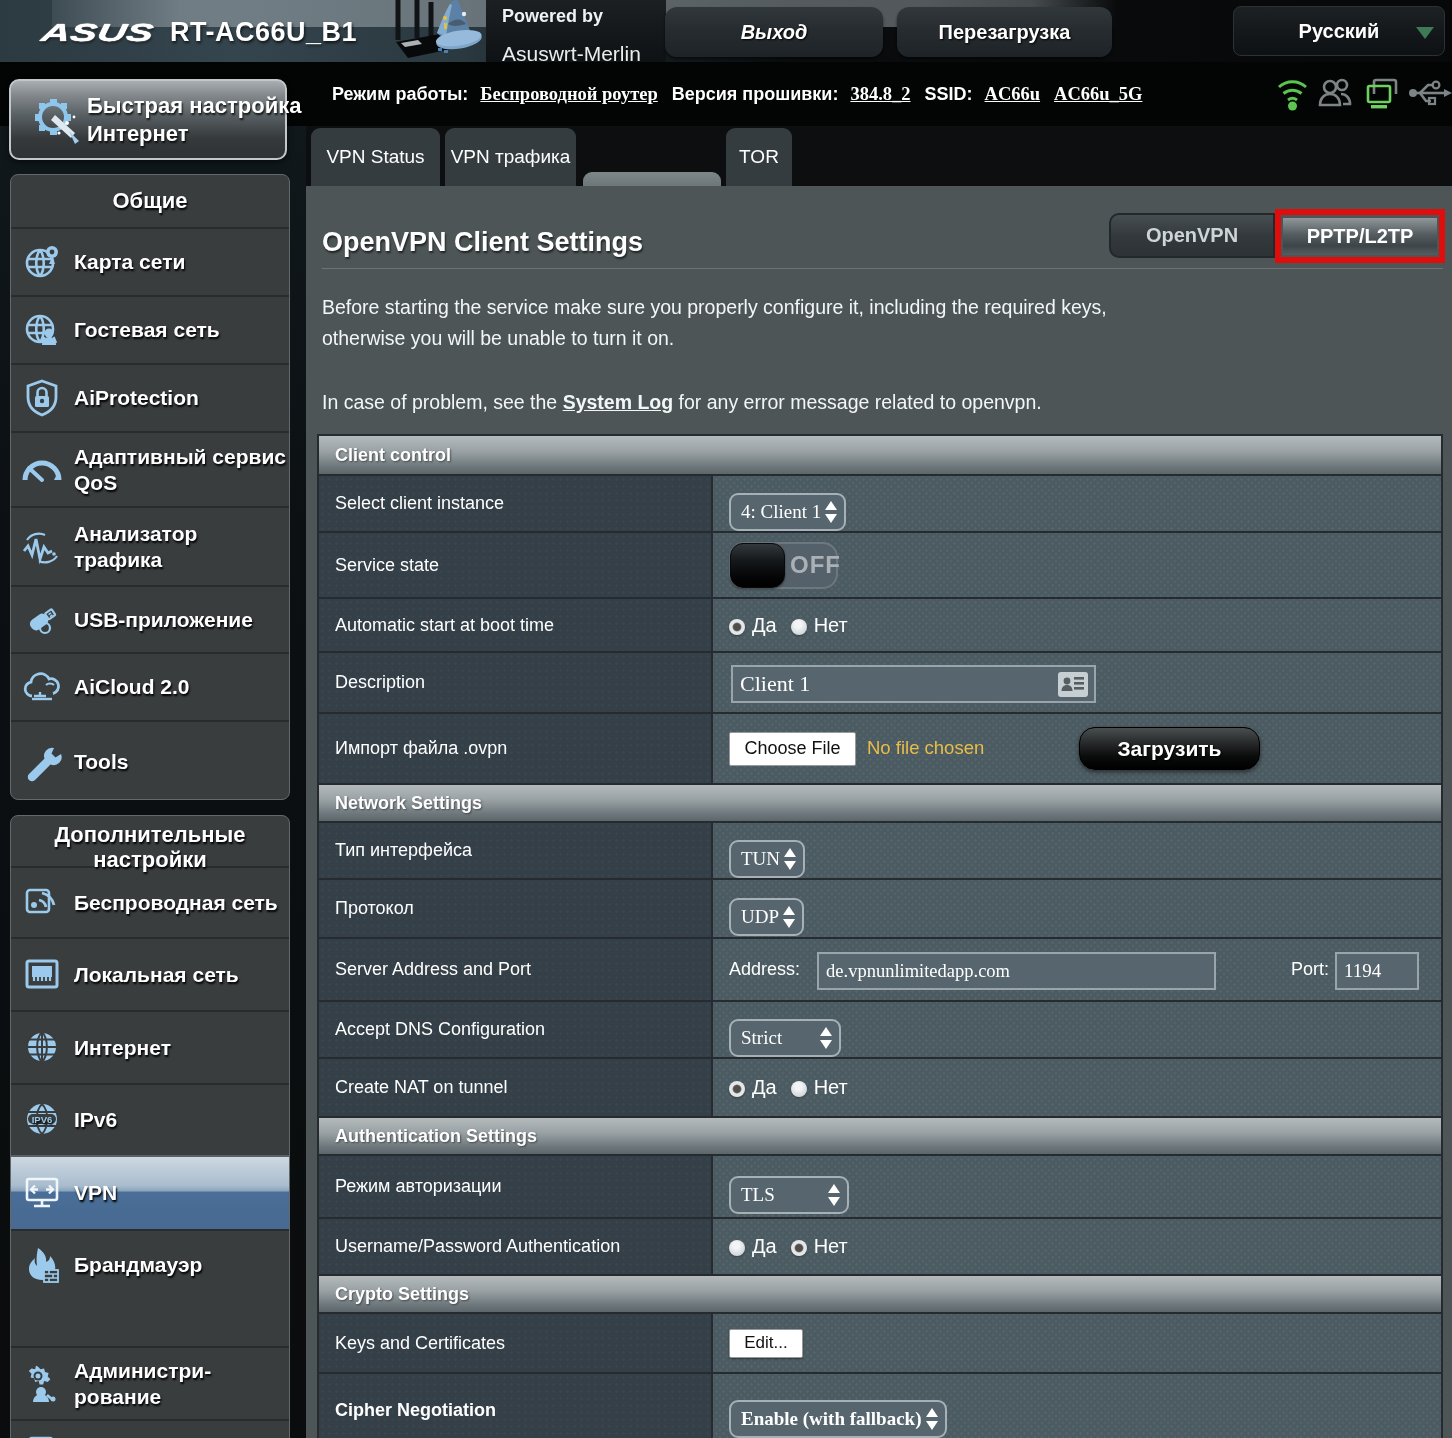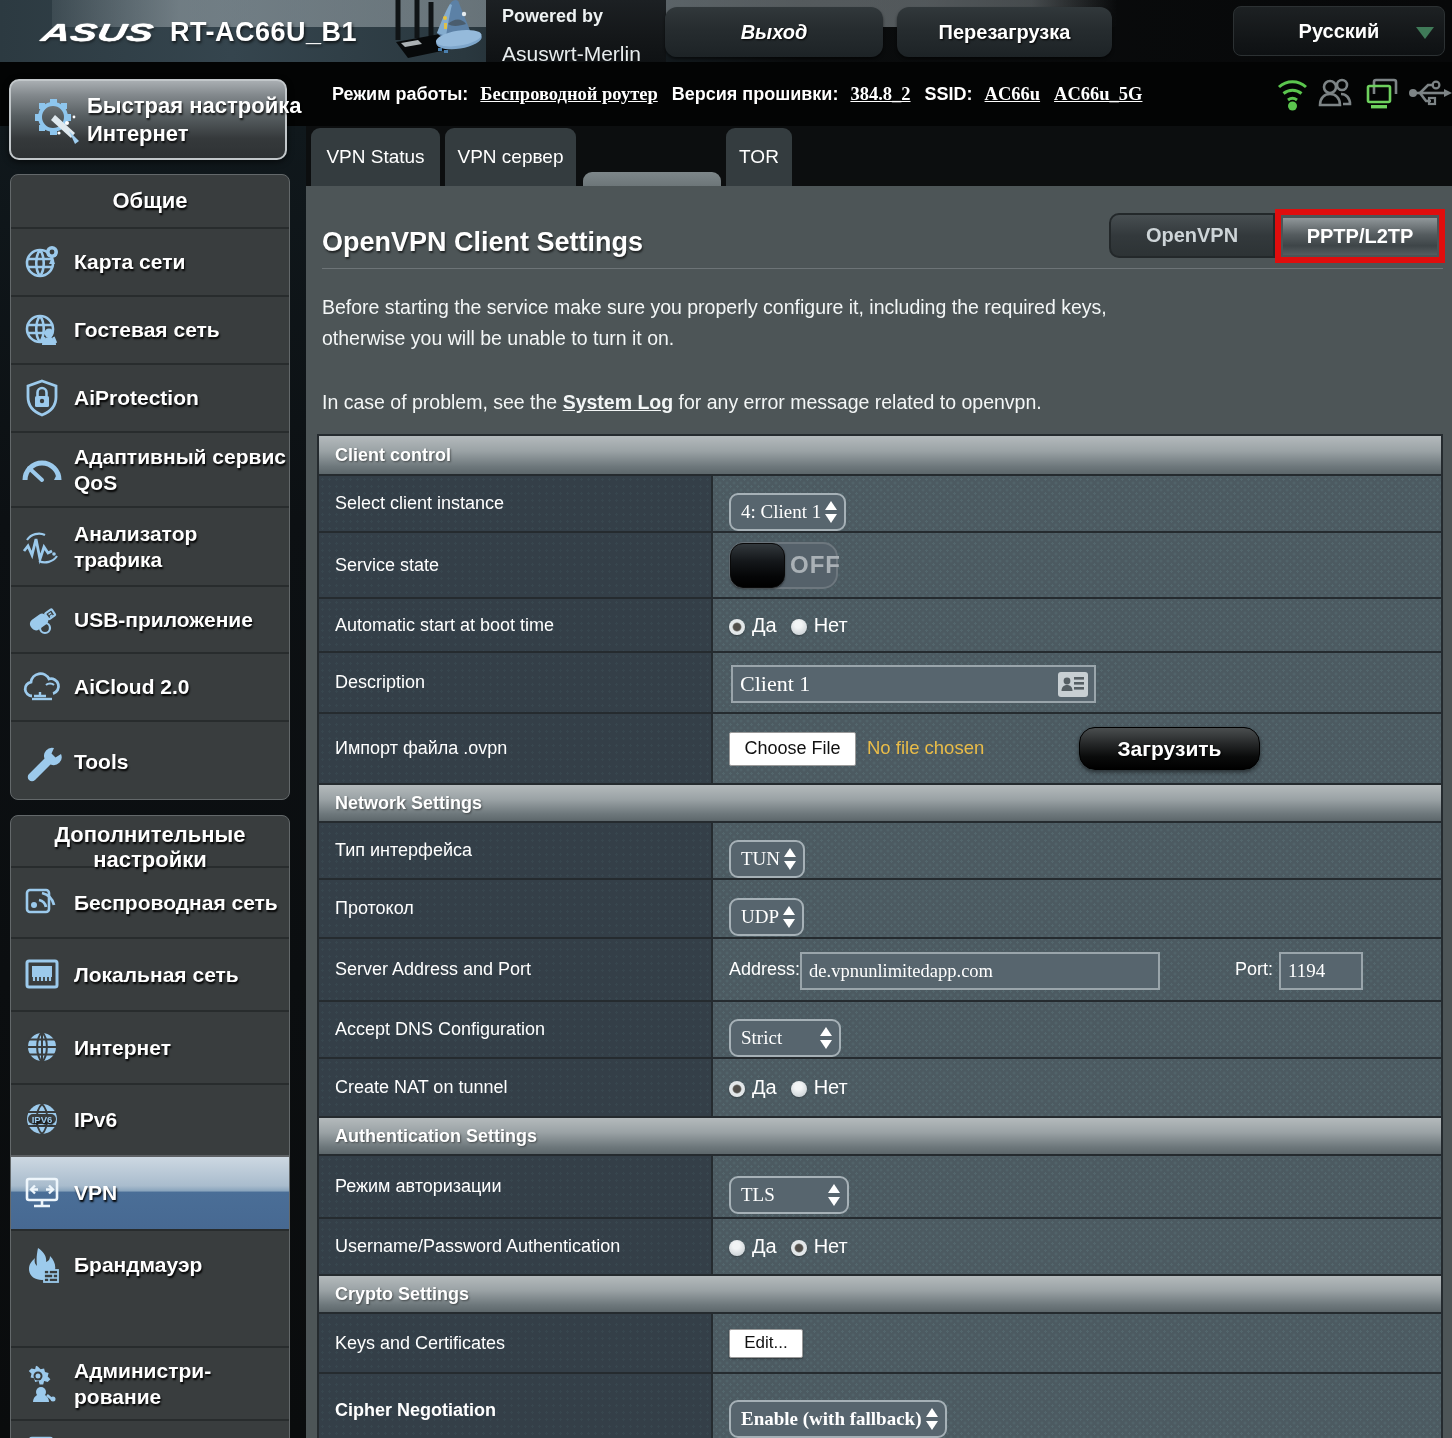--- a/index.html
+++ b/index.html
@@ -389,21 +389,21 @@
               <path d="M14 13h14M14 18h14M14 23h9M14 28h7" stroke="#9ccaec" stroke-width="2"></path>
               <path d="M24 30L36 15l4 3-12 15-5 2z" fill="#9ccaec" stroke="#393d3e" stroke-width="1"></path>
               <path d="M8 36h26v4H8z" fill="#9ccaec"></path>
             </svg>
           </span>Системный журнал</div>
     </div>
   </div>
 
   <div id="content" class="abs">
     <div class="tab abs" style="left:5px;width:129px;">VPN Status</div>
-    <div class="tab abs" style="left:139px;width:131px;">VPN сервер</div>
+    <div class="tab abs" style="left:139px;width:131px;">VPN трафика</div>
     <div class="tab on abs" style="left:277px;width:138px;margin-top:44px;">VPN-клиент</div>
     <div class="tab abs" style="left:420px;width:66px;">TOR</div>
     <div id="main" class="abs">
       <div id="title" class="abs">OpenVPN Client Settings</div>
       <div id="btn-openvpn" class="abs">OpenVPN</div>
       <div id="btn-pptp" class="abs">PPTP/L2TP</div>
       <div id="redbox" class="abs"></div>
       <div id="hr1" class="abs"></div>
       <div class="para abs" style="top:110px;">Before starting the service make sure you properly configure it, including the required keys,</div>
       <div class="para abs" style="top:141px;">otherwise you will be unable to turn it on.</div>
@@ -461,21 +461,21 @@
             </tr>
         <tr style="height:59px;">
               <td class="lab">Протокол</td>
           <td class="val"><span class="uisel">UDP<span class="arr"></span></span></td>
             </tr>
         <tr style="height:63px;">
               <td class="lab">Server Address and Port</td>
           <td class="val">
                 <div style="display:flex;align-items:center;">
                   <span>Address:</span>
-                  <span class="uiinput" style="width:360px;margin-left:0;font-size:18.5px;">de.vpnunlimitedapp.com</span>
+                  <span class="uiinput" style="width:399px;margin-left:17px;font-size:18.5px;">de.vpnunlimitedapp.com</span>
                   <span style="margin-left:75px;">Port:</span>
                   <span class="uiinput" style="width:84px;margin-left:6px;font-size:19px;">1194</span>
                 </div>
               </td>
             </tr>
         <tr style="height:57px;">
               <td class="lab">Accept DNS Configuration</td>
           <td class="val"><span class="uisel" style="width:112px;justify-content:space-between;">Strict<span class="arr"></span></span></td>
             </tr>
         <tr style="height:59px;">

